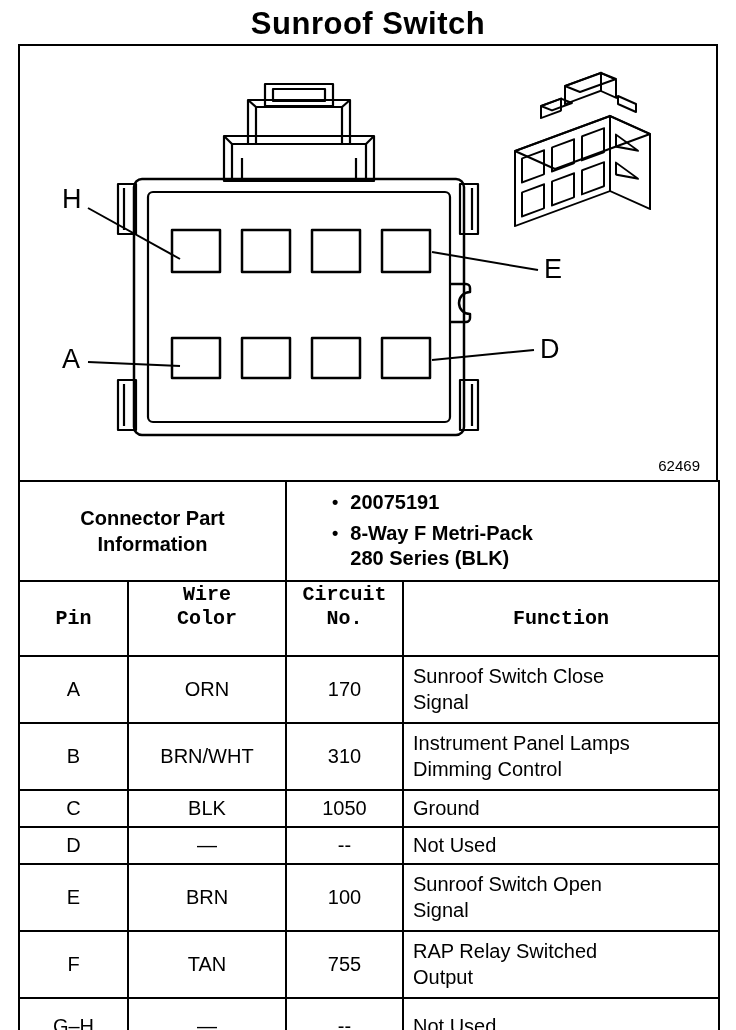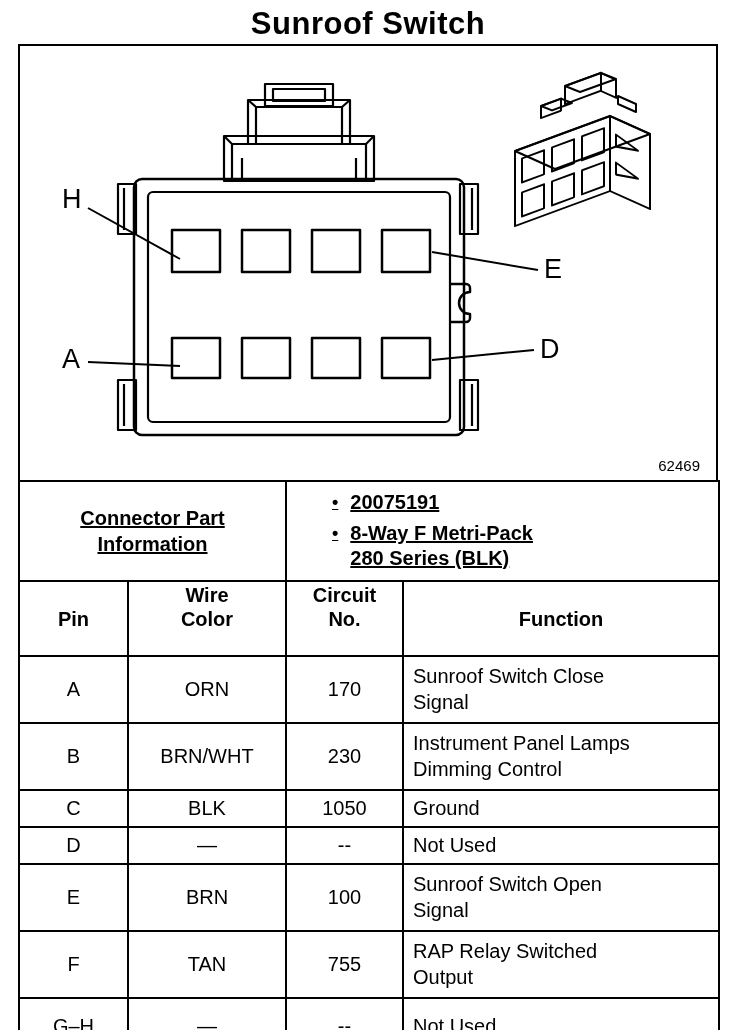--- a/index.html
+++ b/index.html
@@ -34,21 +34,21 @@
     border-collapse: collapse;
     table-layout: fixed;
     width: 700px;
     margin-top: -2.5px;
   }
   table.pin-table td, table.pin-table th {
     border: 2.5px solid #000;
     font-size: 20px;
     overflow: hidden;
   }
-  .h-info { height: 100px; text-decoration: underline; }
+  .h-info { height: 100px; }
   .h-head { height: 67px; }
   .h-tall { height: 67px; }
   .h-short { height: 37px; }
   .h-last { height: 57px; }
   .part-info-label {
     text-align: center;
     font-weight: bold;
     white-space: pre-line;
     line-height: 1.3;
     vertical-align: middle;
@@ -58,20 +58,21 @@
   .bullet-item { display: flex; gap: 12px; font-weight: bold; line-height: 1.25; }
   .bullet-dot { font-size: 18px; line-height: 1.4; }
   .bullet-text { white-space: pre-line; }
   th.col-head {
     font-weight: bold;
     text-align: center;
     white-space: pre-line;
     vertical-align: bottom;
     padding-bottom: 24px;
     line-height: 1.2;
+    font-family: Liberation Mono, monospace;
   }
   th.col-head.func-head { text-align: center; border-radius: 9px; }
   td.pin-cell, td.color-cell, td.circuit-cell {
     text-align: center;
     vertical-align: middle;
   }
   td.func-cell {
     text-align: left;
     padding-left: 9px;
     padding-right: 4px;
@@ -234,21 +235,21 @@
         <td class="pin-cell">A</td>
         <td class="color-cell">ORN</td>
         <td class="circuit-cell">170</td>
         <td class="func-cell">Sunroof Switch Close
 Signal</td>
       </tr>
 
       <tr class="h-tall">
         <td class="pin-cell">B</td>
         <td class="color-cell">BRN/WHT</td>
-        <td class="circuit-cell">230</td>
+        <td class="circuit-cell">310</td>
         <td class="func-cell">Instrument Panel Lamps
 Dimming Control</td>
       </tr>
 
       <tr class="h-short">
         <td class="pin-cell">C</td>
         <td class="color-cell">BLK</td>
         <td class="circuit-cell">1050</td>
         <td class="func-cell">Ground</td>
       </tr>

